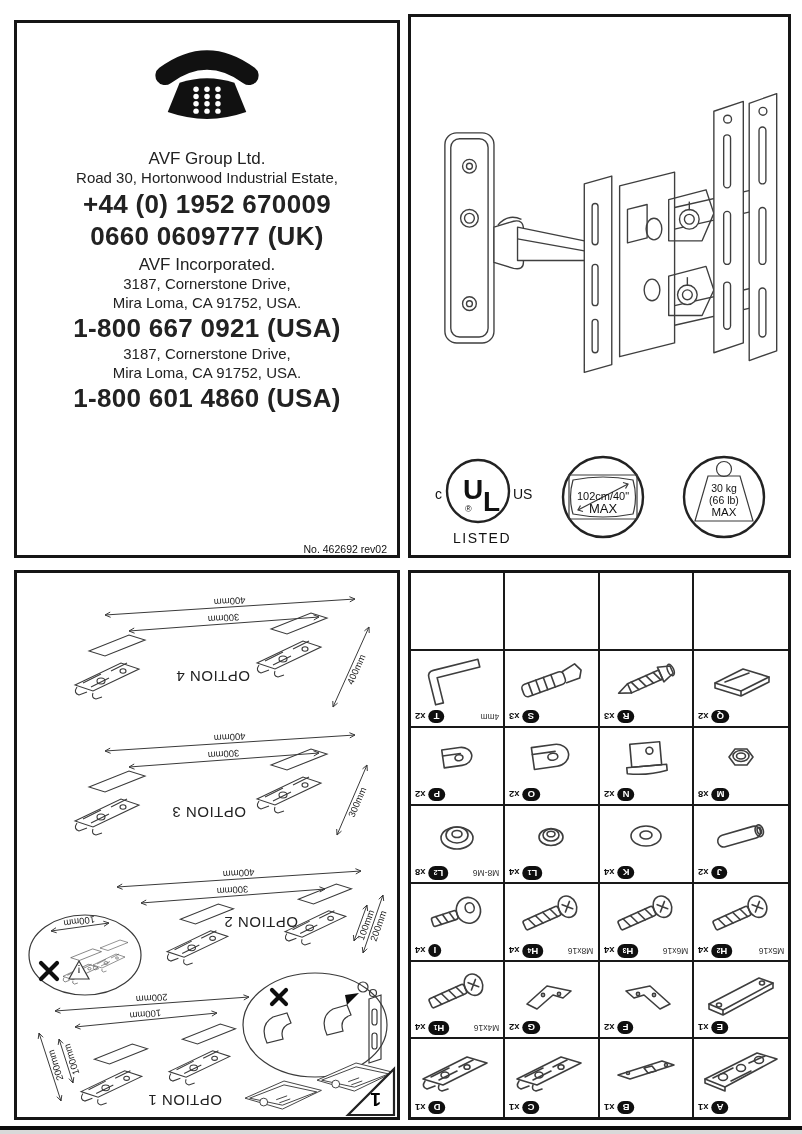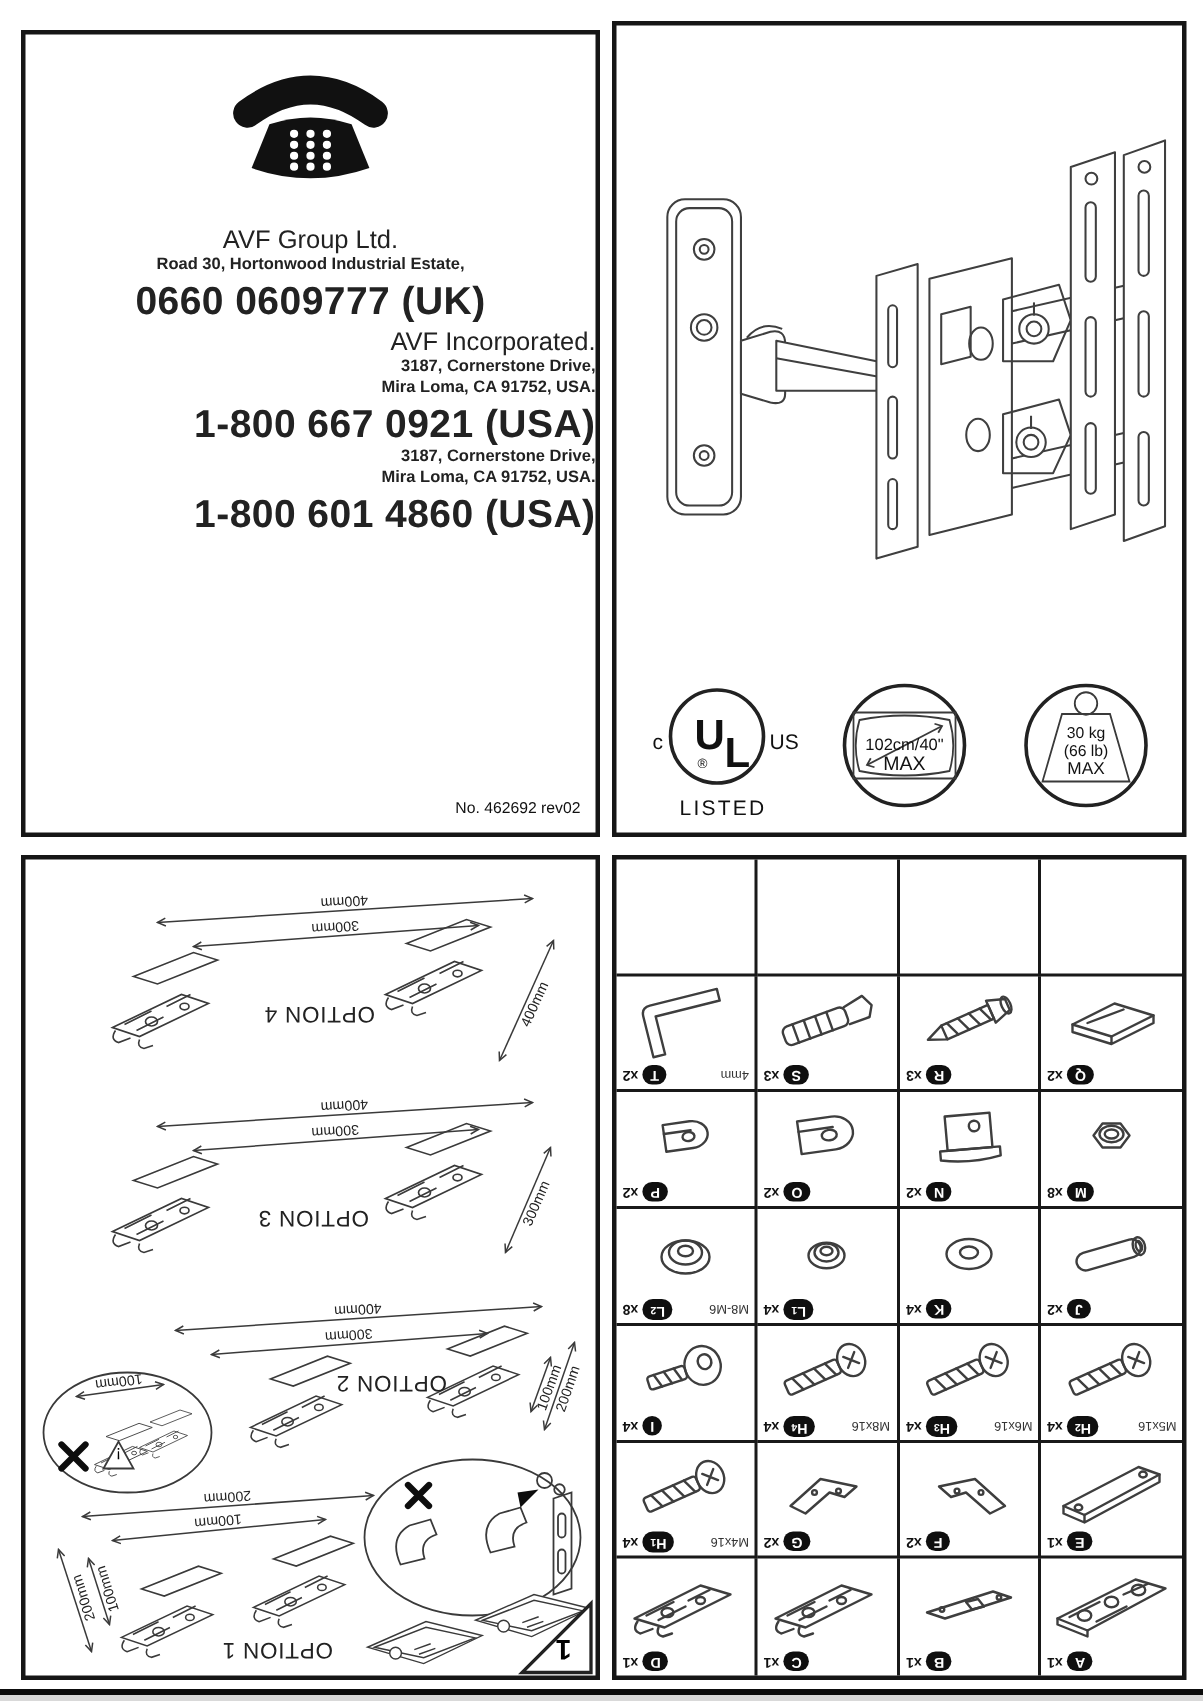--- a/index.html
+++ b/index.html
@@ -9,24 +9,24 @@
   .panel-contact{left:14px;top:20px;width:386px;height:538px;text-align:center;}
   .panel-product{left:408px;top:14px;width:383px;height:544px;}
   .panel-options{left:14px;top:570px;width:386px;height:550px;}
   .panel-parts{left:408px;top:570px;width:383px;height:550px;}
   .bottom-line{position:absolute;left:0;top:1126px;width:802px;height:4px;background:#0d0d0d;}
   .bottom-shade{position:absolute;left:0;top:1130px;width:802px;height:4px;background:#d9d9d9;}
 
   
   .phone-icon{margin-top:16px;}
   .co-name{font-size:17px;margin-top:2px;}
-  .addr{font-size:11px;line-height:1.25;font-weight:bold;}
+  .addr{font-size:15px;line-height:1.25;}
   .phone-big{font-size:26px;font-weight:bold;letter-spacing:.3px;line-height:1.25;}
-  .grp1{margin-top:22px;} .grp{text-align:right;}
-  .docnum{position:absolute;right:10px;bottom:10px;font-size:10.5px;color:#111;}
+  .grp1{margin-top:22px;} .grp{}
+  .docnum{position:absolute;right:10px;bottom:0;font-size:10.5px;color:#111;}
 
   
   .mount{display:block;margin:2px auto 0;}
   .certs{position:absolute;left:0;bottom:4px;width:100%;display:flex;
          justify-content:space-evenly;align-items:center;}
   .certs text{fill:#111;}
   .cert-line{stroke:#222;fill:none;stroke-width:2.4;}
 
   
   #optsvg{display:block;}
@@ -77,20 +77,21 @@
       <circle cx="48" cy="79" r="3"></circle>
         <circle cx="60" cy="79" r="3"></circle>
         <circle cx="72" cy="79" r="3"></circle>
     </g>
   </svg>
   <div class="grp1">
     <div class="co-name">AVF Group Ltd.</div>
     <div class="addr">
       <div>Road 30, Hortonwood Industrial Estate,</div>
     </div>
+    <div class="phone-big">+44 (0) 1952 670009</div>
     <div class="phone-big">0660 0609777 (UK)</div>
   </div>
   <div class="grp">
     <div class="co-name">AVF Incorporated.</div>
     <div class="addr">
       <div>3187, Cornerstone Drive,</div>
       <div>Mira Loma, CA 91752, USA.</div>
     </div>
     <div class="phone-big">1-800 667 0921 (USA)</div>
   </div>

